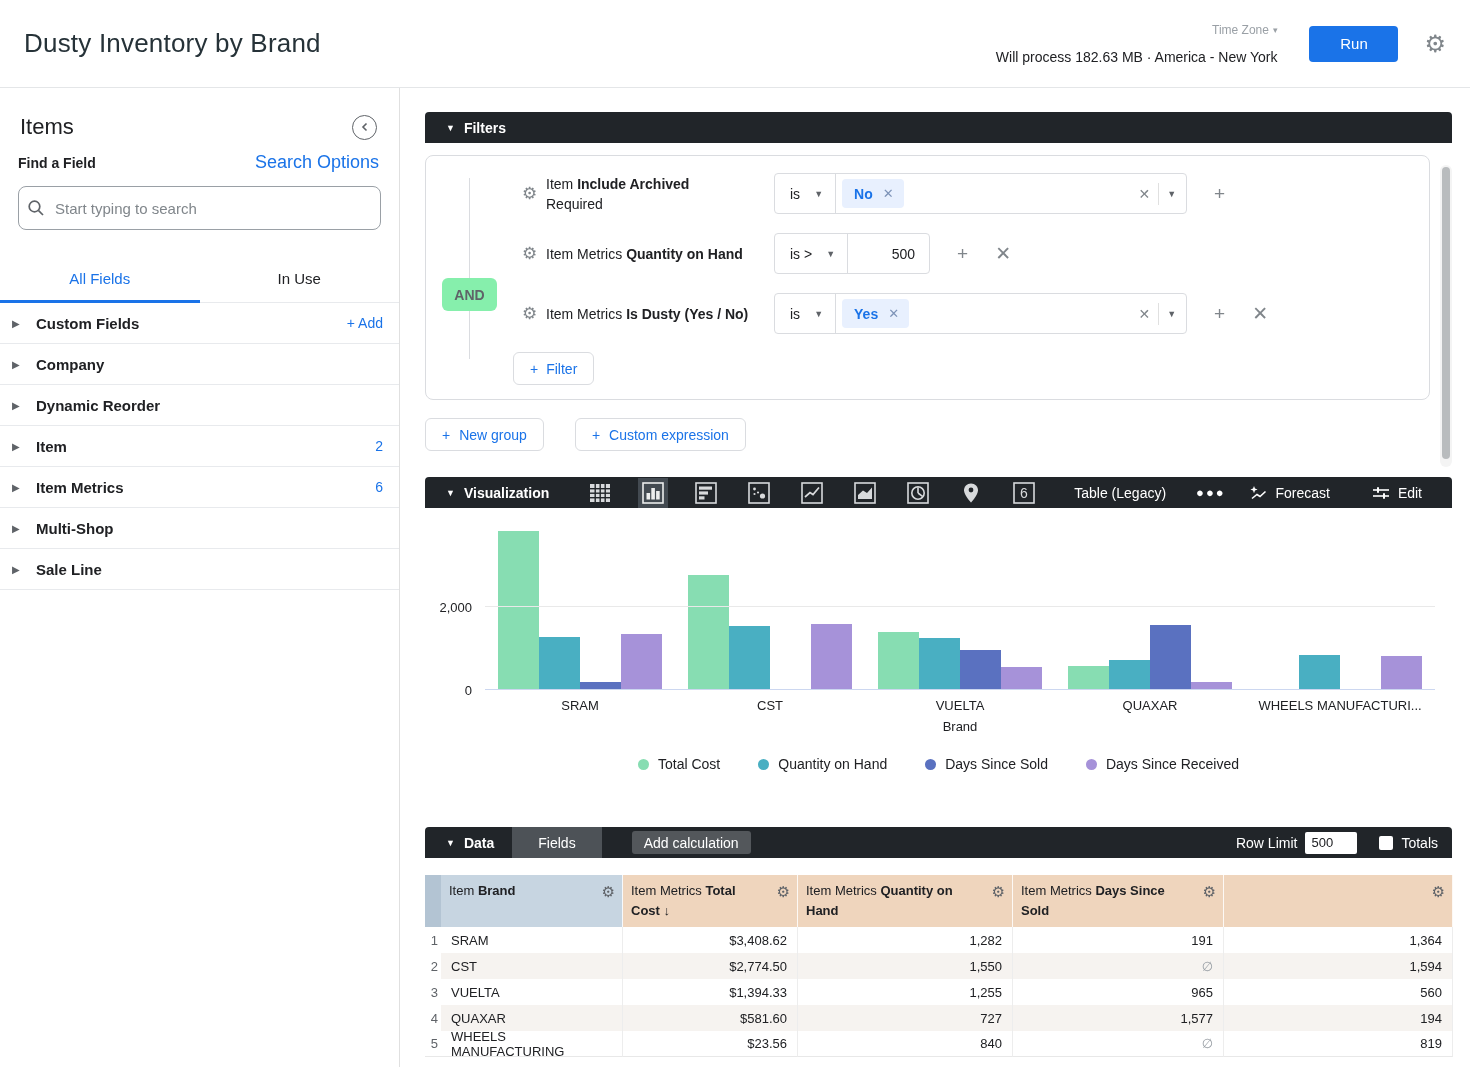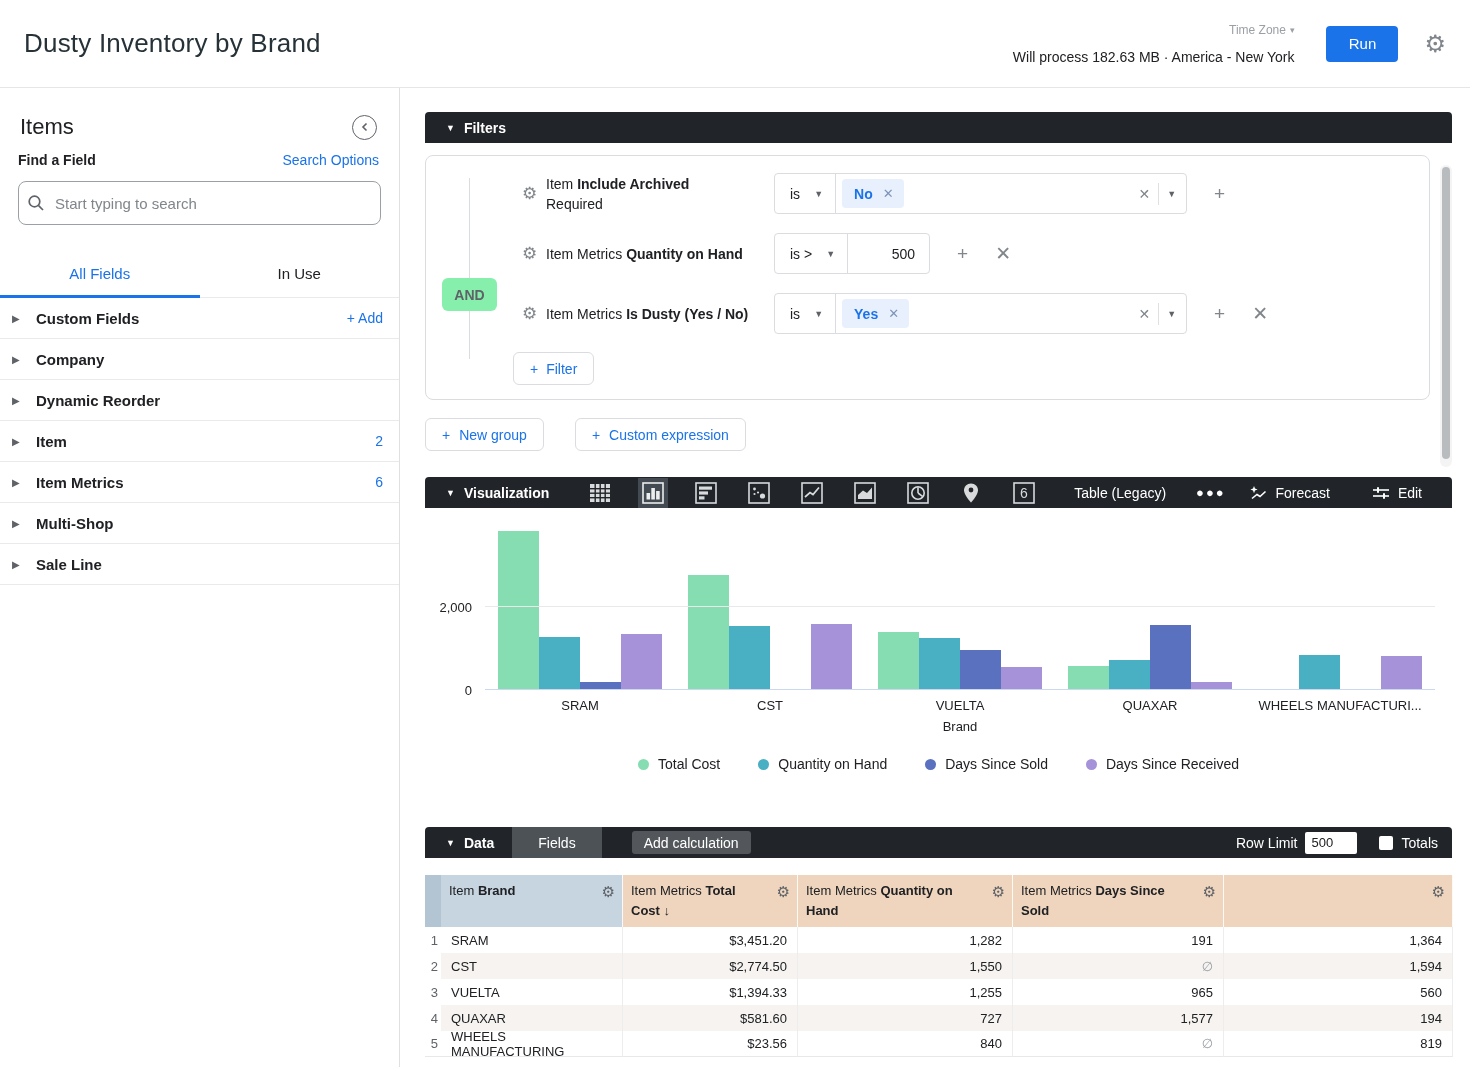--- a/index.html
+++ b/index.html
@@ -8,35 +8,35 @@
   .page { width:1470px; height:1067px; background:#fff; overflow:hidden; position:relative; }
 
   
   .header { height:88px; display:flex; align-items:center; padding:0 24px; border-bottom:1px solid #e4e6e8; }
   .page-title { font-size:26px; font-weight:400; color:#263238; letter-spacing:.2px; }
   .header-right { margin-left:auto; display:flex; align-items:center; }
   .tz-block { display:flex; flex-direction:column; align-items:flex-end; margin-right:32px; }
   .tz-label { font-size:12px; color:#9aa0a6; display:flex; align-items:center; gap:4px; }
   .tz-caret { font-size:9px; color:#9aa0a6; }
   .process-info { font-size:14px; color:#202124; margin-top:12px; }
-  .run-btn { background:#1a73e8; color:#fff; border:none; border-radius:4px; width:72px; height:36px; font-size:15px; font-weight:500; font-family:inherit; cursor:pointer; }
+  .run-btn { background:#1a73e8; color:#fff; border:none; border-radius:4px; width:89px; height:36px; font-size:15px; font-weight:500; font-family:inherit; cursor:pointer; }
   .header-gear { font-size:24px; color:#80868b; margin-left:26px; cursor:pointer; line-height:1; }
 
   
   .body-wrap { display:flex; height:979px; }
   .sidebar { width:400px; border-right:1px solid #e0e0e0; flex:none; padding-top:26px; }
   .main { flex:1; padding:24px 18px 0 25px; overflow:hidden; }
 
   
   .sb-title-row { display:flex; align-items:center; padding:0 22px 0 20px; }
   .sb-title { font-size:22px; font-weight:500; }
   .collapse-circle { margin-left:auto; width:25px; height:25px; border:1.5px solid #5f6368; border-radius:50%; display:flex; align-items:center; justify-content:center; cursor:pointer; }
   .find-row { display:flex; align-items:center; padding:0 20px 0 18px; margin-top:12px; }
   .find-label { font-size:14px; font-weight:700; }
-  .search-options { margin-left:auto; font-size:14px; color:#1a73e8; cursor:pointer; }
+  .search-options { margin-left:auto; font-size:18px; color:#1a73e8; cursor:pointer; }
   .search-box { margin:13px 18px 0 18px; height:44px; border:1px solid #9aa0a6; border-radius:8px; display:flex; align-items:center; padding:0 8px; gap:10px; }
   .search-box input { border:none; outline:none; font-size:15px; font-family:inherit; color:#202124; flex:1; }
   .search-box input::placeholder { color:#80868b; }
   .sb-tabs { display:flex; margin-top:28px; border-bottom:1px solid #e8eaed; }
   .sb-tab { width:50%; text-align:center; font-size:15px; font-weight:500; padding:12px 0 13px; cursor:pointer; color:#202124; border-bottom:3px solid transparent; margin-bottom:-1px; }
   .sb-tab.active { color:#1a73e8; border-bottom-color:#1a73e8; }
   .field-group { display:flex; align-items:center; height:41px; border-bottom:1px solid #e8eaed; padding:0 16px 0 12px; cursor:pointer; }
   .fg-chevron { font-size:10px; color:#5f6368; width:24px; }
   .fg-label { font-size:15px; font-weight:600; }
   .fg-right { margin-left:auto; font-size:14px; color:#1a73e8; font-weight:500; }
@@ -525,21 +525,21 @@
                 <span class="th-gear">⚙</span>
               </div>
               <div class="th th-meas">
                 <span class="th-gear">⚙</span>
               </div>
             </div>
           <div id="table-body">
               <div class="tr-grid body-row">
                 <div class="td rownum">1</div>
                 <div class="td">SRAM</div>
-                <div class="td num">$3,451.20</div>
+                <div class="td num">$3,408.62</div>
                 <div class="td num">1,282</div>
                 <div class="td num">191</div>
                 <div class="td num">1,364</div>
               </div>
               <div class="tr-grid body-row striped">
                 <div class="td rownum">2</div>
                 <div class="td">CST</div>
                 <div class="td num">$2,774.50</div>
                 <div class="td num">1,550</div>
                 <div class="td num">

